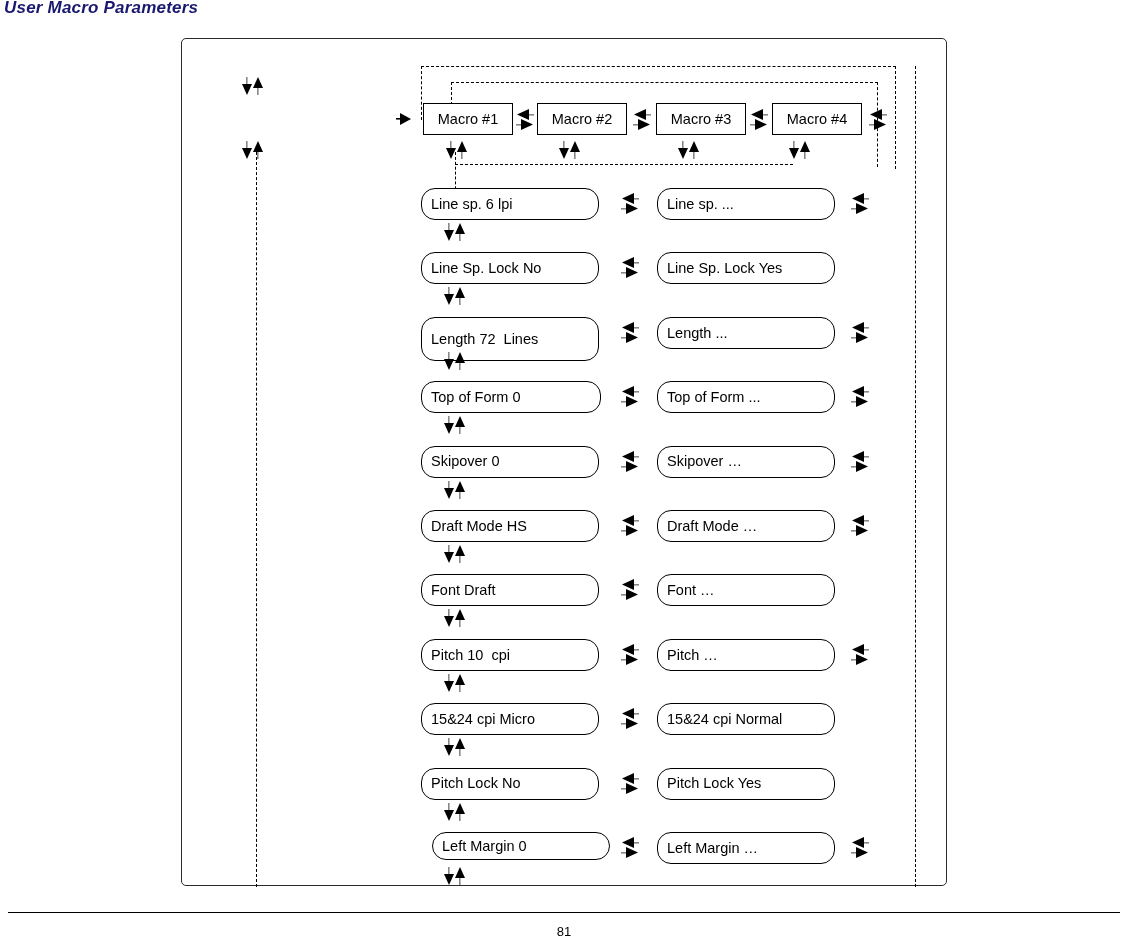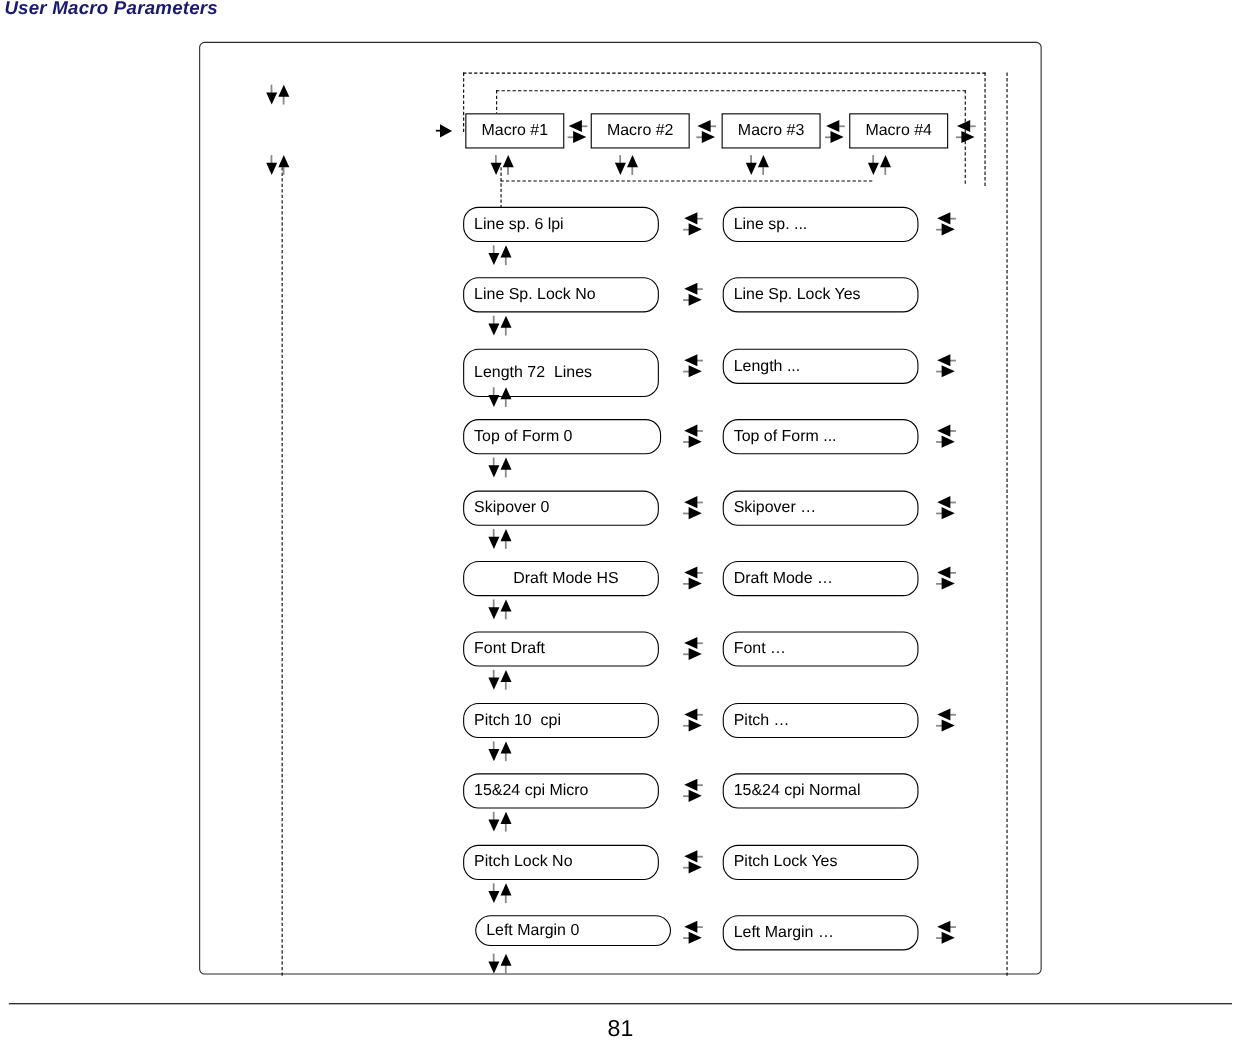--- a/index.html
+++ b/index.html
@@ -90,21 +90,21 @@
     width: 1112px;
     height: 0;
     border-top: 1.2px solid #000000;
   }
   .footer-page {
     position: absolute;
     left: 0;
     top: 924px;
     width: 1128px;
     text-align: center;
-    font-size: 21px;
+    font-size: 13px;
     color: #000000;
   }
 </style>
 </head>
 <body>
 
 <div class="page-title">User Macro Parameters</div>
 
 <div class="diagram-frame">
 
@@ -398,21 +398,21 @@
       <div class="arrow-updown" style="left: 260px; top: 439.6px;">
         <svg width="30" height="22" viewBox="0 0 30 22">
           <g fill="#000000">
             <rect x="6" y="2" width="1.6" height="11" fill="#888"></rect>
             <polygon points="2,9 12,9 7,20"></polygon>
             <rect x="17" y="9" width="1.6" height="11" fill="#888"></rect>
             <polygon points="13,13 23,13 18,2"></polygon>
           </g>
         </svg>
       </div>
-      <div class="box pad-left" style="left: 239px; top: 471px; width: 178px; height: 32px; justify-content: center;"><span>Draft Mode HS</span></div>
+      <div class="box pad-left" style="left: 239px; top: 471px; width: 178px; height: 32px;"><span>Draft Mode HS</span></div>
       <div class="arrow-leftright" style="left: 436px; top: 473px;">
         <svg width="24" height="28" viewBox="0 0 24 28">
           <g fill="#000000">
             <rect x="11" y="8" width="10" height="1.6" fill="#888"></rect>
             <polygon points="16,3 16,14 4,8.5"></polygon>
             <rect x="3" y="18" width="10" height="1.6" fill="#888"></rect>
             <polygon points="8,13 8,24 20,18.5"></polygon>
           </g>
         </svg>
       </div>

